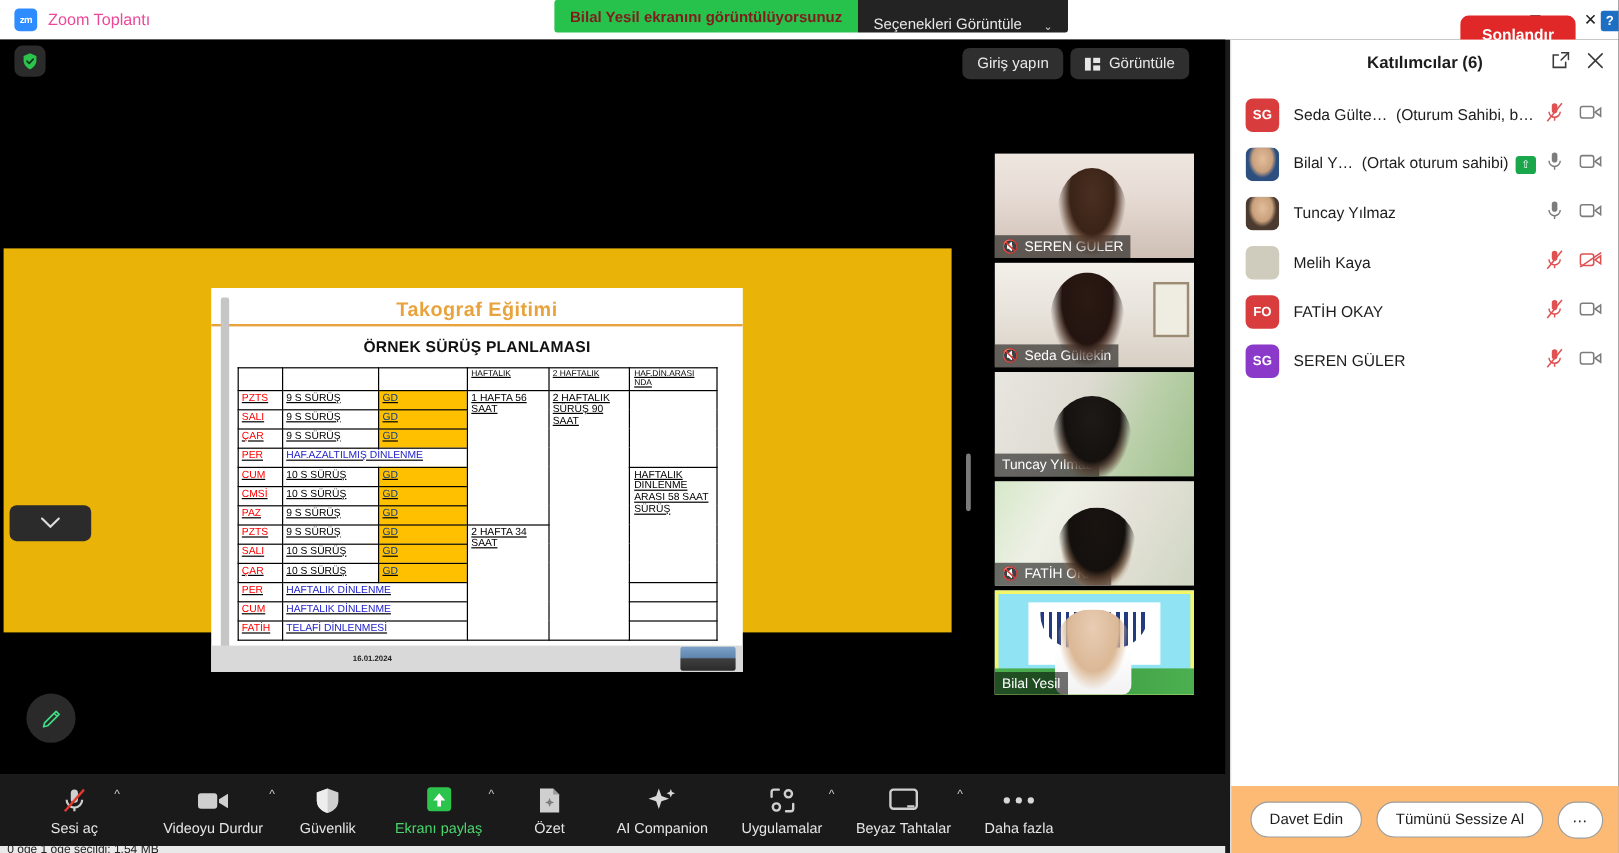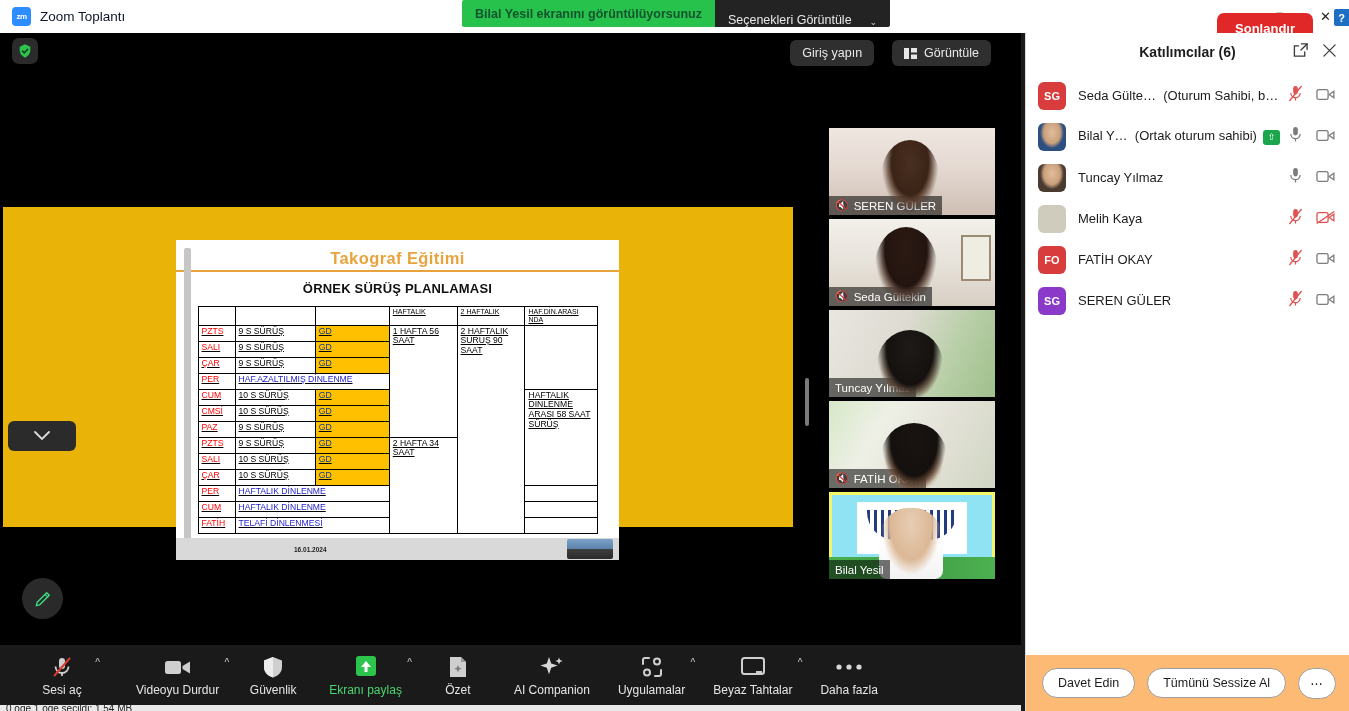--- a/index.html
+++ b/index.html
@@ -14,27 +14,27 @@
   
   .titlebar {
     position: absolute; left:0; top:0; width:1349px; height:33px;
     background:#ffffff; display:flex; align-items:center;
   }
   .tb-logo {
     width:19px; height:19px; border-radius:4px; background:#2d8cff;
     margin-left:12px; display:flex; align-items:center; justify-content:center;
     font-size:8px; color:#fff; font-weight:bold; letter-spacing:-0.5px;
   }
-  .tb-title { margin-left:9px; font-size:13.5px; color:#0f172a; }
+  .tb-title { margin-left:9px; font-size:13.5px; color:#ec4899; }
   .tb-center {
     position:absolute; left:462px; top:0; height:27px;
     display:flex; align-items:stretch;
   }
   .tb-green {
-    background:#27c24c; color:#14532d; font-size:12.5px; font-weight:bold;
+    background:#27c24c; color:#7f1d1d; font-size:12.5px; font-weight:bold;
     display:flex; align-items:center; padding:0 13px; border-radius:2px 0 0 2px;text-align:right;
   }
   .tb-dark {
     background:#232323; color:#e8e8e8; font-size:12.5px;
     display:flex; align-items:flex-end; gap:18px; padding:0 13px;
     border-radius:0 0 2px 0;
   }
   .tb-caret { font-size:9px; color:#cfcfcf; }
   .tb-wincontrols {
     position:absolute; right:0; top:0; height:33px; display:flex;
@@ -55,21 +55,21 @@
   .stage {
     position:absolute; left:0; top:33px; width:1021px; height:612px;
     background:#000;
   }
   .stage-shield {
     position:absolute; left:12px; top:5px; width:26px; height:26px;
     background:#2b2b2b; border-radius:7px;
     display:flex; align-items:center; justify-content:center;
   }
   .stage-topright {
-    position:absolute; right:30px; top:7px; display:flex; gap:18px;margin-left:36px;
+    position:absolute; right:30px; top:7px; display:flex; gap:6px;margin-left:36px;
   }
   .pill {
     background:#2f2f2f; color:#eaeaea; font-size:12.5px;
     border-radius:6px; padding:6px 12px; display:flex; align-items:center; gap:7px;
   }
 
   
   .shared {
     position:absolute; left:3px; top:174px; width:790px; height:320px;
     background:#eab308;

